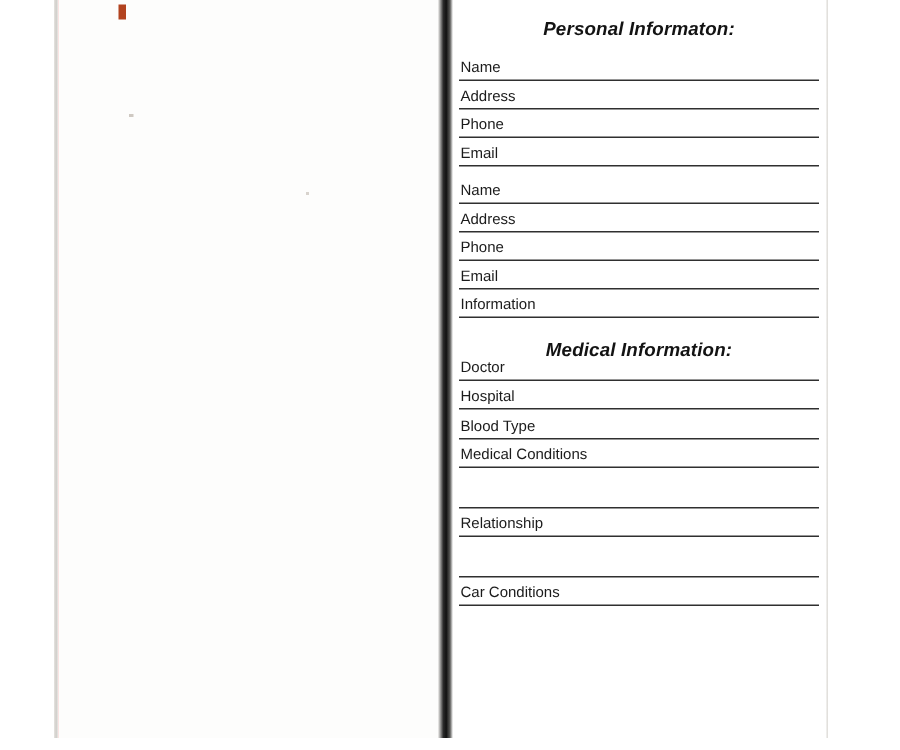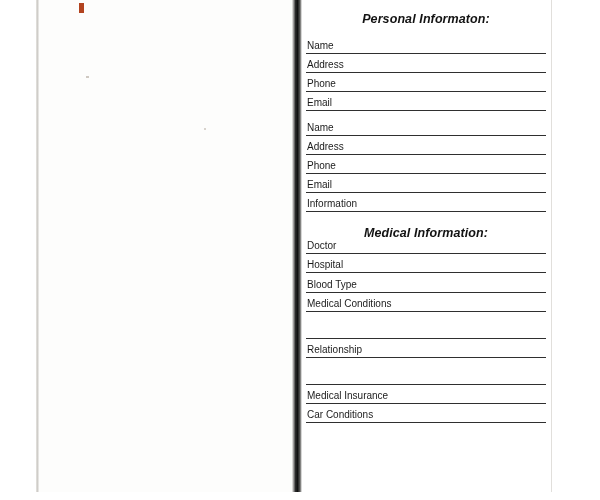--- a/index.html
+++ b/index.html
@@ -206,24 +206,20 @@
       </div>
       <div class="field" style="margin-top:5px;">
         <div class="field-label">Relationship</div>
         <div class="rule"></div>
       </div>
       <div class="field" style="margin-top:5px;">
         <div class="blank-line"></div>
         <div class="rule"></div>
       </div>
       <div class="field" style="margin-top:5px;">
-        <div class="field-label">Medical Insurance</div>
-        <div class="rule"></div>
-      </div>
-      <div class="field" style="margin-top:5px;">
         <div class="field-label">Car Conditions</div>
         <div class="rule"></div>
       </div>
 
     </div>
 
   </div>
 </div>
 
 </body></html>

